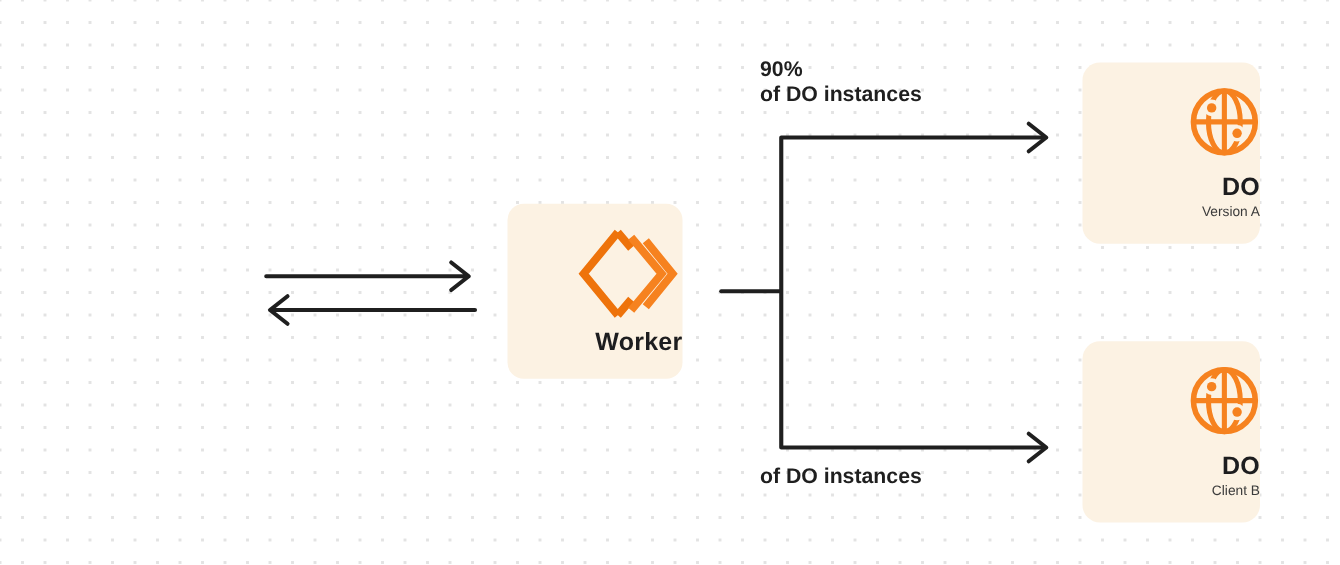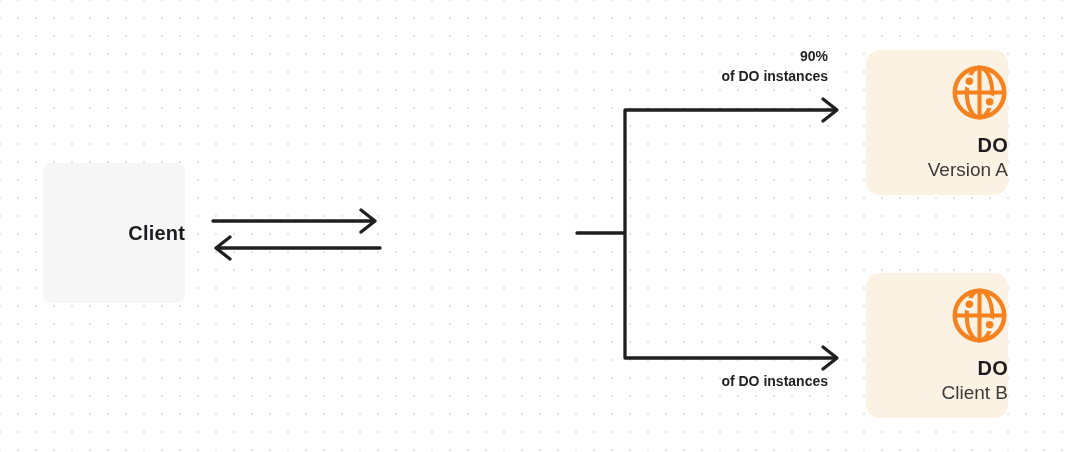--- a/index.html
+++ b/index.html
@@ -31,25 +31,25 @@
     align-items:flex-end;justify-content:center;
   }
   .client{left:43px;top:163px;width:142px;height:140px;background:var(--box-gray);border-radius:9px;}
   .worker{left:406px;top:163px;width:140px;height:140px;background:var(--box-cream);border-radius:13px;}
   .do{left:866px;width:142px;height:145px;background:var(--box-cream);border-radius:14px;}
   .do-a{top:50px;}
   .do-b{top:273px;}
   .node-title{font-size:20px;font-weight:700;color:var(--text-primary);letter-spacing:.2px;}
   .worker .node-title{margin-top:6px;}
   .do .node-title{margin-top:13px;}
-  .node-sub{font-size:19px;font-weight:400;color:var(--text-secondary);margin-top:2px;}
+  .node-sub{font-size:11px;font-weight:400;color:var(--text-secondary);margin-top:2px;}
   .split-label{
     position:absolute;left:608px;width:220px;
-    text-align:right;
-    font-size:14px;font-weight:700;line-height:20px;
+    text-align:left;
+    font-size:17px;font-weight:700;line-height:20px;
     color:var(--line-dark);
   }
   .split-top-label{top:46px;}
   .split-bottom-label{top:371px;}
 </style>
 </head>
 <body>
 
 <div class="canvas">
 
@@ -57,24 +57,32 @@
     <g fill="none" stroke="var(--line-dark)" stroke-width="3.3" stroke-linecap="round" stroke-linejoin="round">
       <path d="M213,221 H372 M361,210 L375,221 L361,232"></path>
       <path d="M380,248 H219 M230,237 L216,248 L230,259"></path>
       <path d="M577,233 H624"></path>
       <path d="M834,110 H625 V358 H834"></path>
       <path d="M823,99 L837,110 L823,121"></path>
       <path d="M823,347 L837,358 L823,369"></path>
     </g>
   </svg>
 
-  <div class="node client">
-    <span class="node-title">Client</span>
+
+  <div class="node worker">
+    <svg viewBox="0 0 88 78" width="86" height="76">
+      <g fill="none" stroke-width="6.5">
+        <path stroke="var(--accent-orange-deep)" d="M35,5 L7,39 L35,73"></path>
+        <path stroke="var(--accent-orange-deep)" d="M35,5 L46,18 M35,73 L46,60"></path>
+        <path stroke="var(--accent-orange)" d="M46,9 L71,39 L46,69"></path>
+        <path stroke="var(--accent-orange)" d="M58,12 L80,39 L58,66"></path>
+      </g>
+    </svg>
+    <span class="node-title">Worker</span>
   </div>
-
 
   <div class="split-label split-top-label">
     <div>90%</div>
     <div>of DO instances</div>
   </div>
 
   <div class="split-label split-bottom-label">
     <div>of DO instances</div>
   </div>
 

